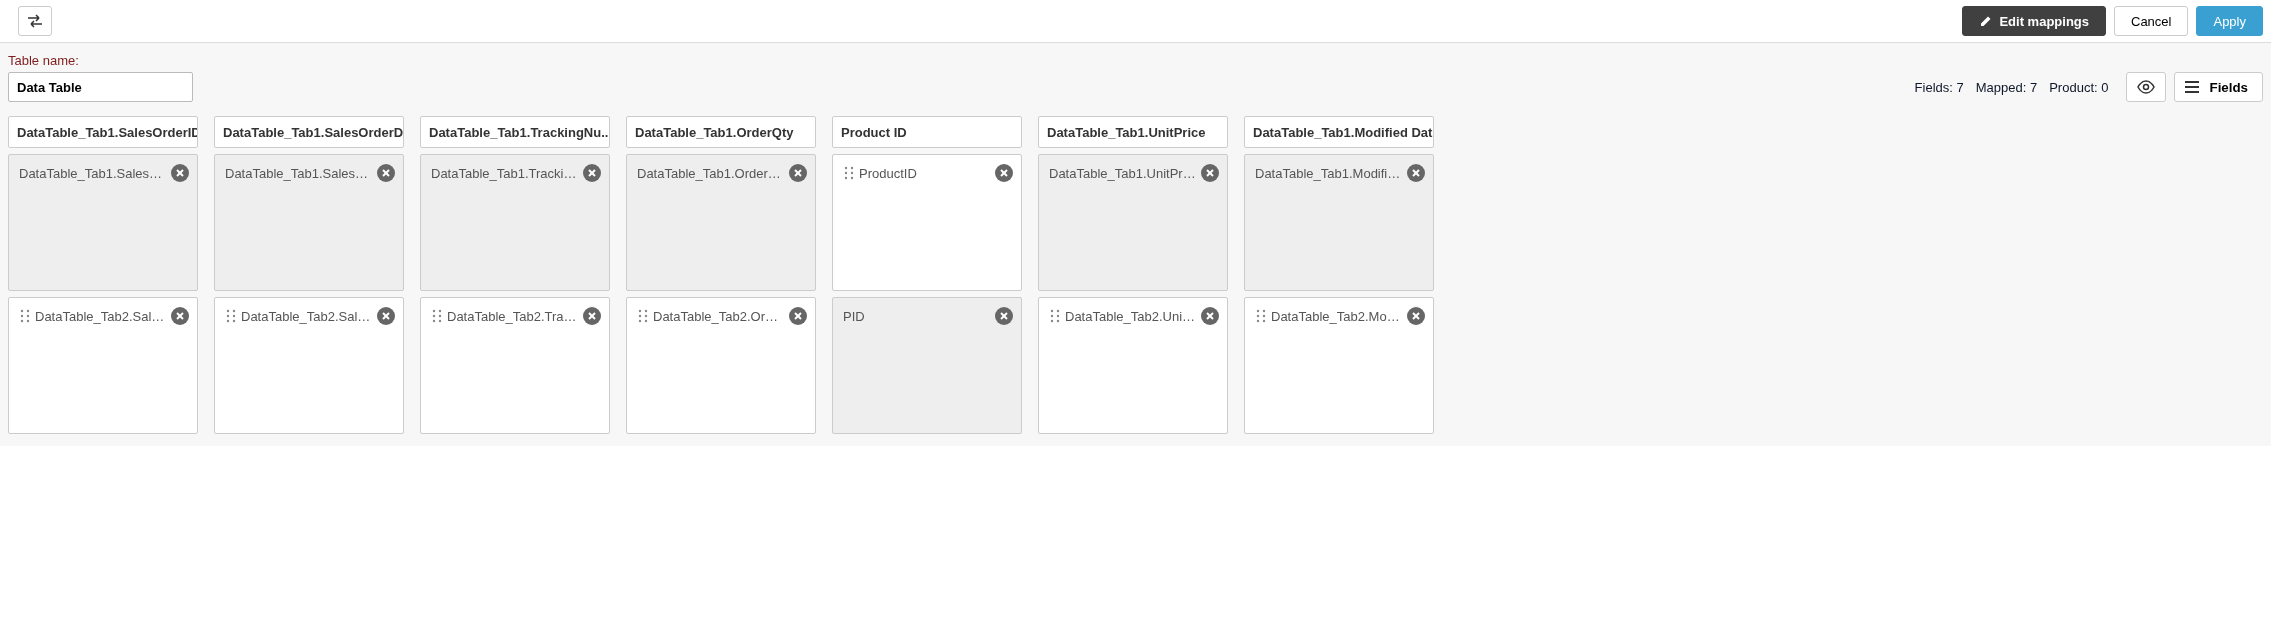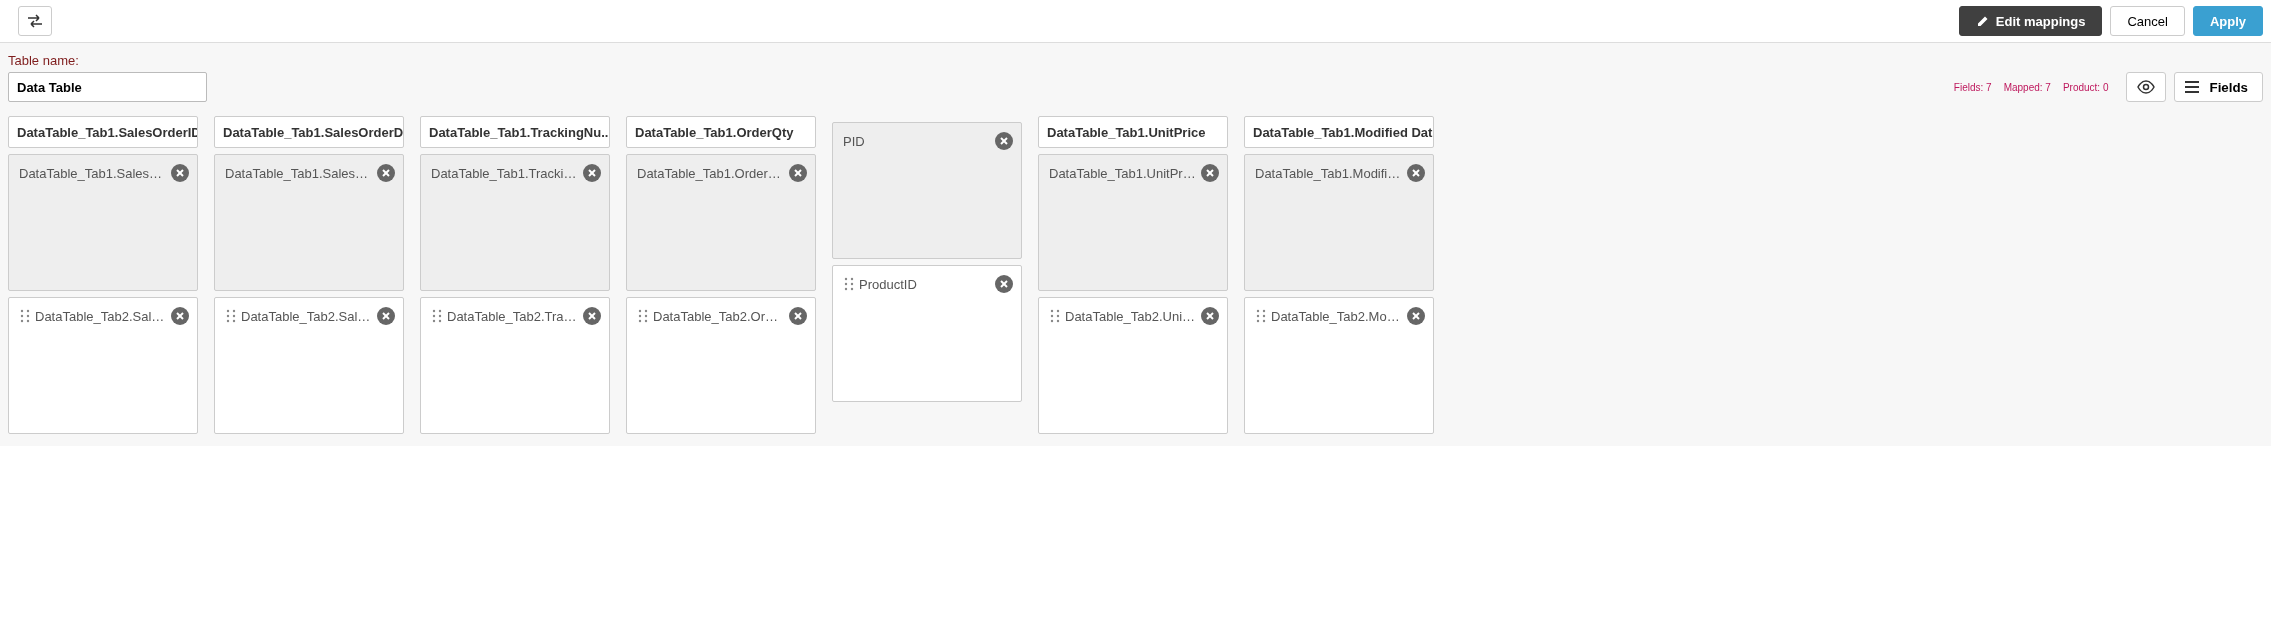--- a/index.html
+++ b/index.html
@@ -49,48 +49,48 @@
   .btn-dark {
     background: #404040;
     color: #ffffff;
     border-color: #404040;
     font-weight: 600;
   }
   .btn-primary {
     background: #3aa0d1;
     color: #fff;
     border-color: #3aa0d1;
-    font-weight: 700;
+    font-weight: 400;
   }
   .subheader {
     padding: 10px 8px 4px 8px;
     background: #f7f7f7;
   }
   .subrow {
     display: flex;
     align-items: center;
   }
   .table-label {
     font-size: 13px;
     color: #7f1d1d;
     margin-bottom: 4px;
   }
   .table-name-input {
-    width: 199px;
+    width: 185px;
     height: 30px;
     padding: 0 8px;
     border: 1px solid #bbb;
     border-radius: 2px;
     font-size: 13px;
     font-weight: 600;
     background: #fff;
   }
   .stats {
-    color: #be185d;
-    font-size: 10px;
+    color: #0f172a;
+    font-size: 13px;
     margin-right: 12px;
     white-space: nowrap;
   }
   .icon-btn {
     width: 40px;
     height: 30px;
     border: 1px solid #ccc;
     background: #fff;
     border-radius: 3px;
     display:flex;
@@ -364,44 +364,45 @@
       <span class="remove-ico">
             <svg width="10" height="10" viewBox="0 0 10 10">
               <line x1="2" y1="2" x2="8" y2="8" stroke="#fff" stroke-width="2"></line>
               <line x1="8" y1="2" x2="2" y2="8" stroke="#fff" stroke-width="2"></line>
             </svg>
           </span>
     </div>
       </div>
     </div>
     <div class="col">
+      <div class="col-header">Product ID</div>
+      <div class="panel panel-bottom">
+    <div class="chip">
+      <span class="grip">
+            <svg width="10" height="14" viewBox="0 0 10 14">
+              <circle cx="2" cy="2" r="1.2" fill="#888"></circle>
+              <circle cx="8" cy="2" r="1.2" fill="#888"></circle>
+              <circle cx="2" cy="7" r="1.2" fill="#888"></circle>
+              <circle cx="8" cy="7" r="1.2" fill="#888"></circle>
+              <circle cx="2" cy="12" r="1.2" fill="#888"></circle>
+              <circle cx="8" cy="12" r="1.2" fill="#888"></circle>
+            </svg>
+          </span>
+      <span class="txt">ProductID</span>
+      <span class="remove-ico">
+            <svg width="10" height="10" viewBox="0 0 10 10">
+              <line x1="2" y1="2" x2="8" y2="8" stroke="#fff" stroke-width="2"></line>
+              <line x1="8" y1="2" x2="2" y2="8" stroke="#fff" stroke-width="2"></line>
+            </svg>
+          </span>
+    </div>
+      </div>
       <div class="panel panel-top">
     <div class="chip">
       <span class="txt">PID</span>
-      <span class="remove-ico">
-            <svg width="10" height="10" viewBox="0 0 10 10">
-              <line x1="2" y1="2" x2="8" y2="8" stroke="#fff" stroke-width="2"></line>
-              <line x1="8" y1="2" x2="2" y2="8" stroke="#fff" stroke-width="2"></line>
-            </svg>
-          </span>
-    </div>
-      </div>
-      <div class="panel panel-bottom">
-    <div class="chip">
-      <span class="grip">
-            <svg width="10" height="14" viewBox="0 0 10 14">
-              <circle cx="2" cy="2" r="1.2" fill="#888"></circle>
-              <circle cx="8" cy="2" r="1.2" fill="#888"></circle>
-              <circle cx="2" cy="7" r="1.2" fill="#888"></circle>
-              <circle cx="8" cy="7" r="1.2" fill="#888"></circle>
-              <circle cx="2" cy="12" r="1.2" fill="#888"></circle>
-              <circle cx="8" cy="12" r="1.2" fill="#888"></circle>
-            </svg>
-          </span>
-      <span class="txt">ProductID</span>
       <span class="remove-ico">
             <svg width="10" height="10" viewBox="0 0 10 10">
               <line x1="2" y1="2" x2="8" y2="8" stroke="#fff" stroke-width="2"></line>
               <line x1="8" y1="2" x2="2" y2="8" stroke="#fff" stroke-width="2"></line>
             </svg>
           </span>
     </div>
       </div>
     </div>
     <div class="col">

